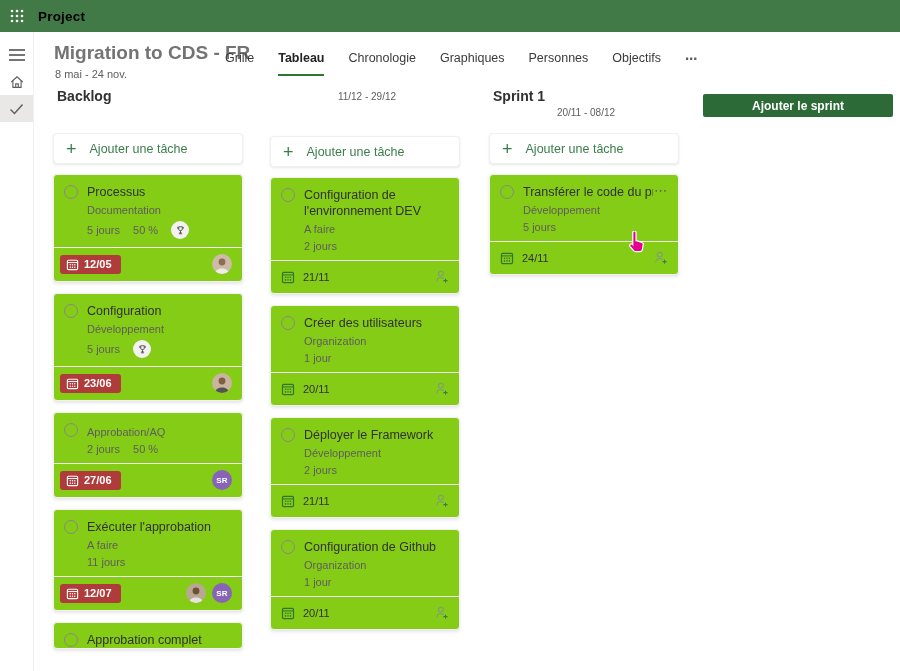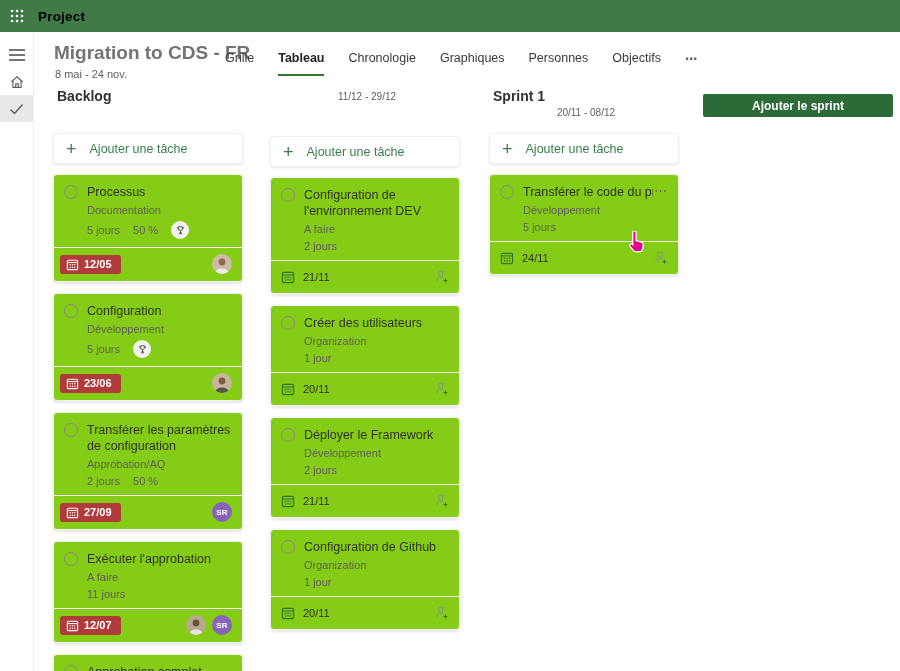--- a/index.html
+++ b/index.html
@@ -226,21 +226,20 @@
             </svg>
         </span>
       </span>
     </div>
   </div>
 
   <div class="card">
     <div class="ctop">
       <span class="circ"></span>
       <div class="cmain">
-        <div class="ctitle">Transférer les paramètres de configuration</div>
         <div class="cbucket">Approbation/AQ</div>
         <div class="cmeta">
           <span>2 jours</span>
           <span>50 %</span>
         </div>
       </div>
     </div>
     <div class="cfoot">
       <span class="chip late">
         <svg width="13" height="13" viewBox="0 0 16 16">
@@ -248,21 +247,21 @@
             <line x1="1.7" y1="5.6" x2="14.3" y2="5.6" stroke="#fff" stroke-width="1.2"></line>
             <g fill="#fff">
               <circle cx="5.2" cy="8.4" r=".9"></circle>
               <circle cx="8" cy="8.4" r=".9"></circle>
               <circle cx="10.8" cy="8.4" r=".9"></circle>
               <circle cx="5.2" cy="11.3" r=".9"></circle>
               <circle cx="8" cy="11.3" r=".9"></circle>
               <circle cx="10.8" cy="11.3" r=".9"></circle>
             </g>
           </svg>
-        <span>27/09</span>
+        <span>27/06</span>
       </span>
       <span class="avs">
         <span class="av init">SR</span>
       </span>
     </div>
   </div>
 
   <div class="card">
     <div class="ctop">
       <span class="circ"></span>

